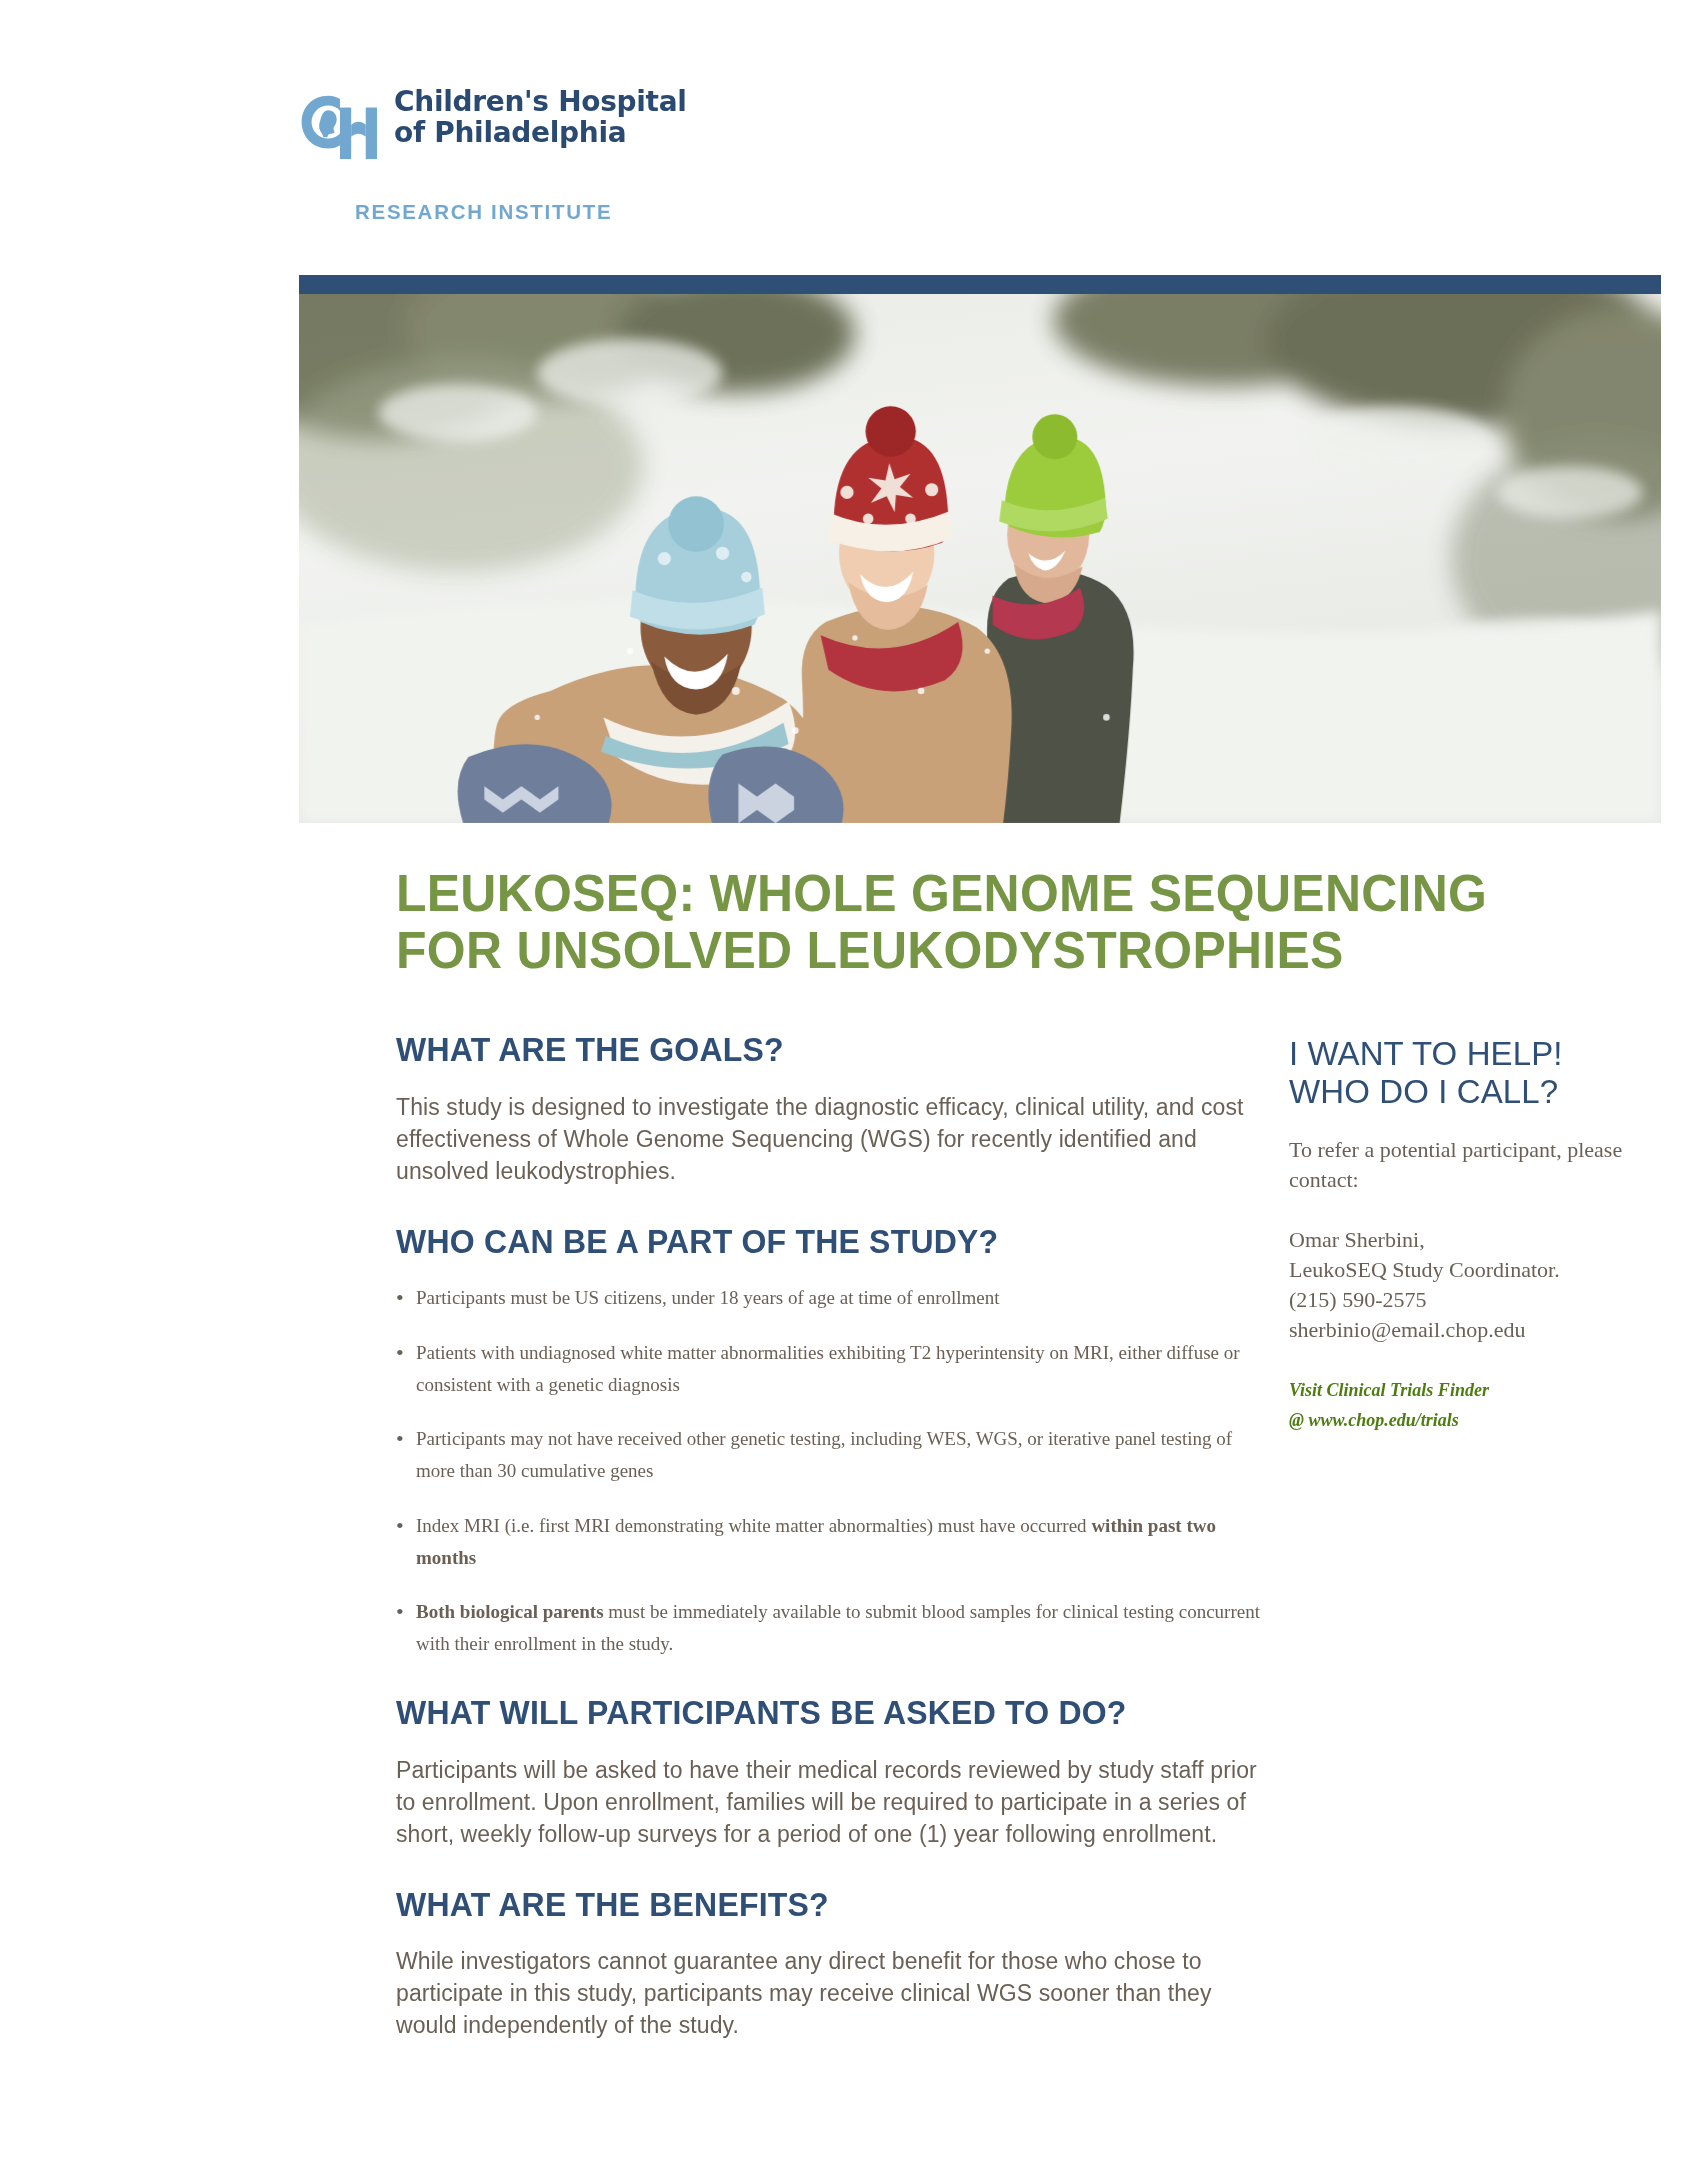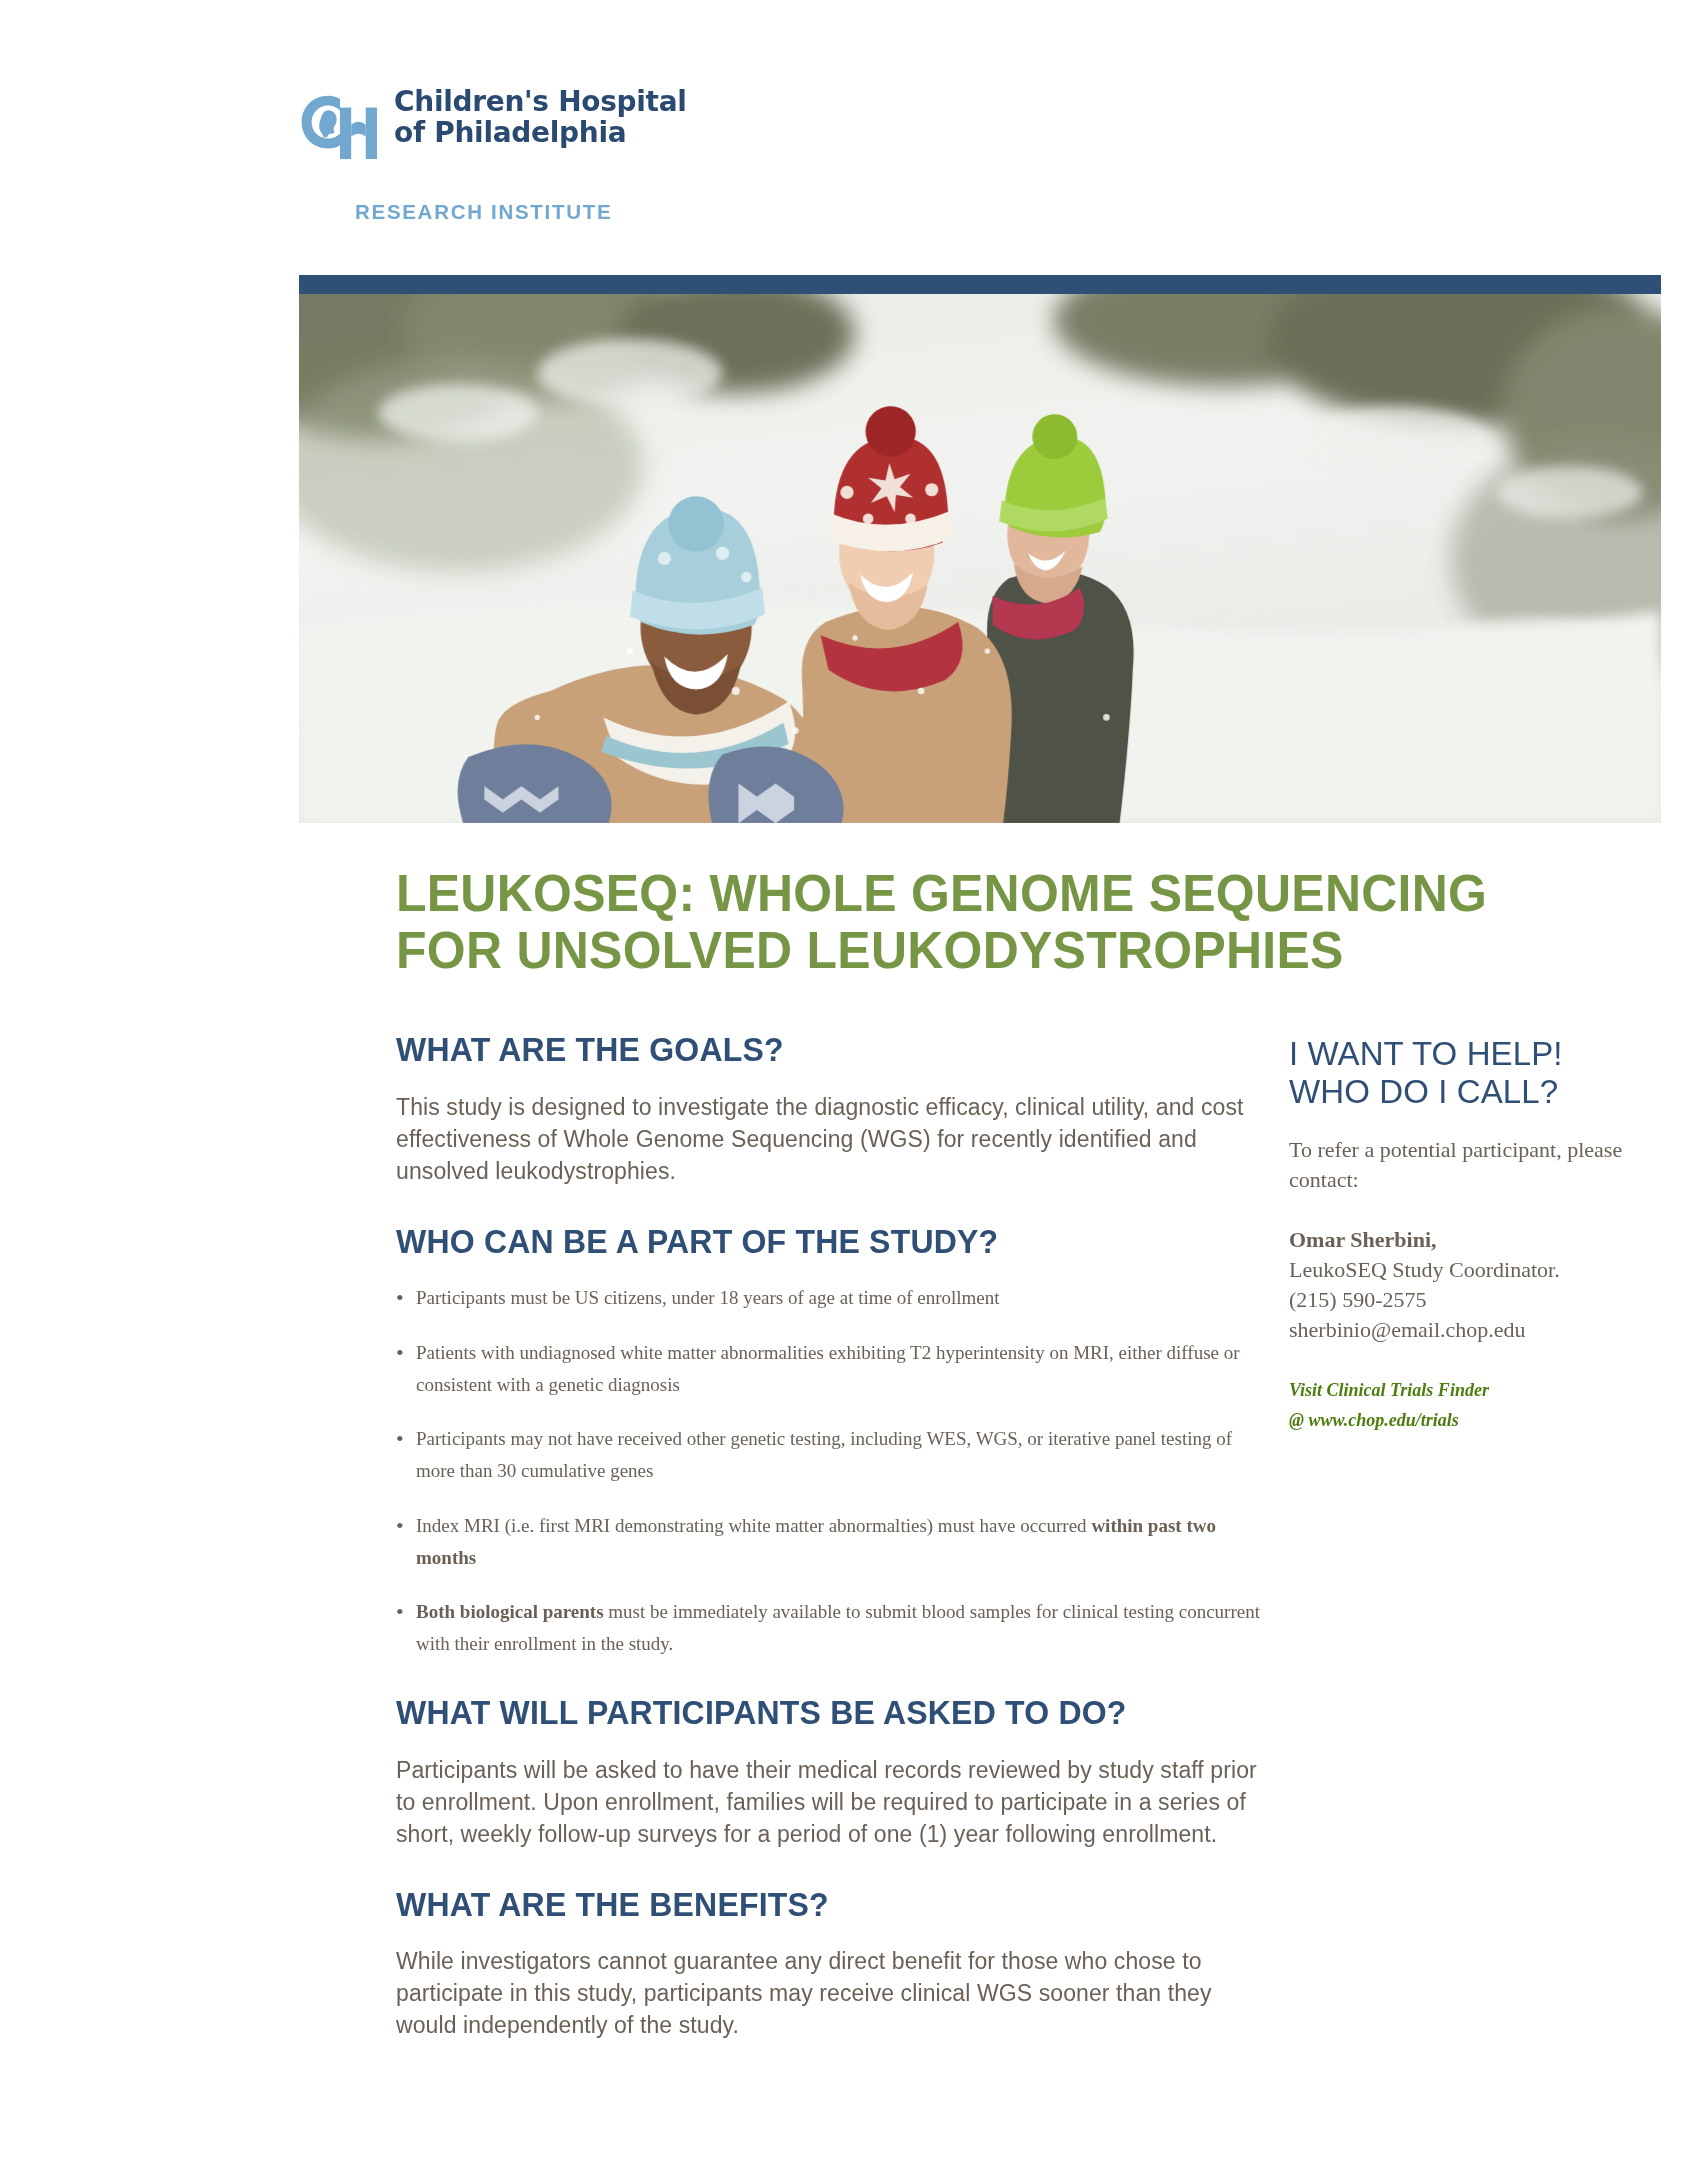--- a/index.html
+++ b/index.html
@@ -116,21 +116,21 @@
     color:#6b6056;
     margin:0 0 30px 0;
   }
   p.contact{
     font-family:"Liberation Serif",serif;
     font-size:22px;
     line-height:30px;
     color:#6b6056;
     margin:0 0 30px 0;
   }
-  p.contact b{font-weight:bold;}
+  p.contact b{font-weight:normal;}
   p.trials{
     font-family:"Liberation Serif",serif;
     font-weight:bold;
     font-style:italic;
     font-size:18px;
     line-height:30px;
     color:#4d7c0f;
     margin:0;
   }
 </style>

